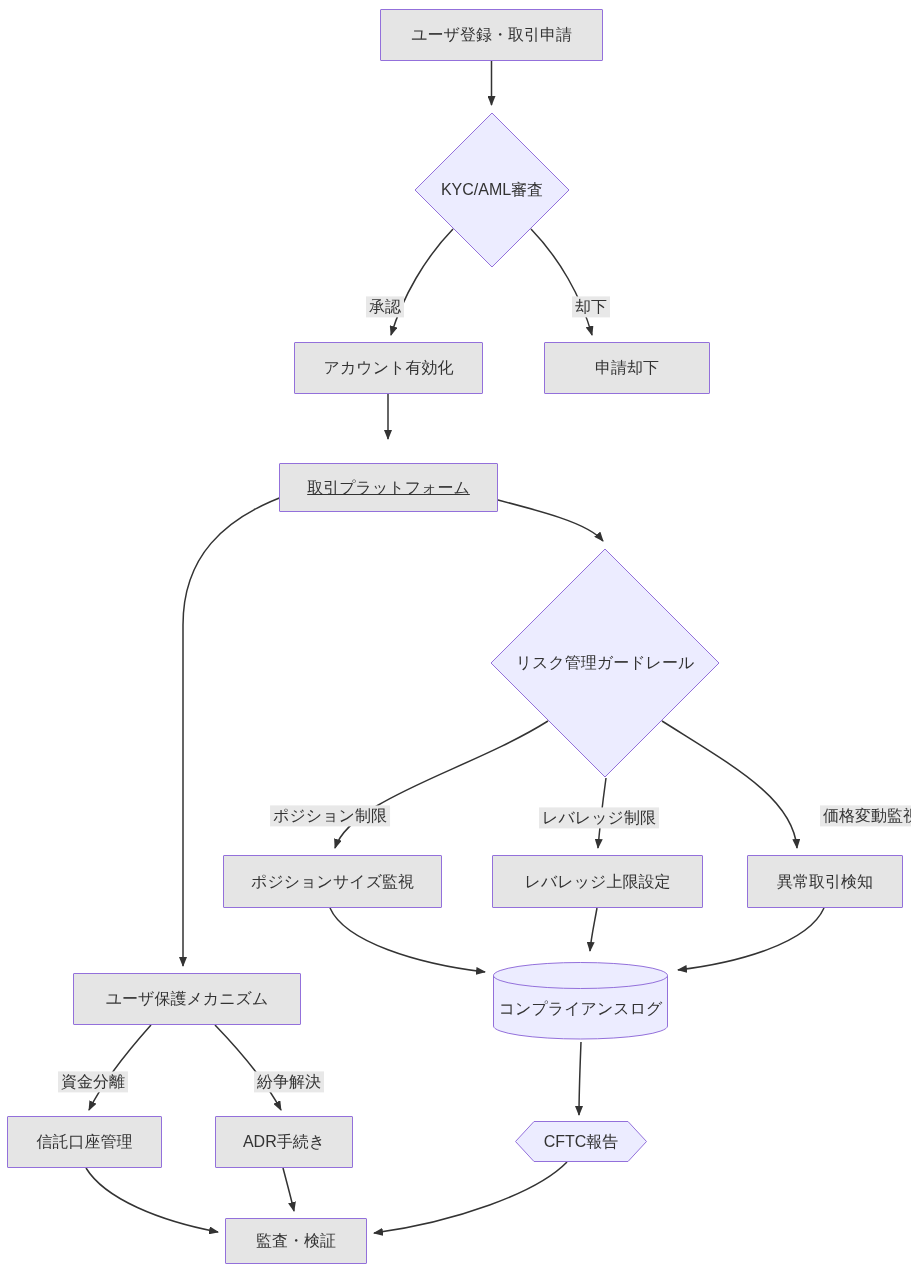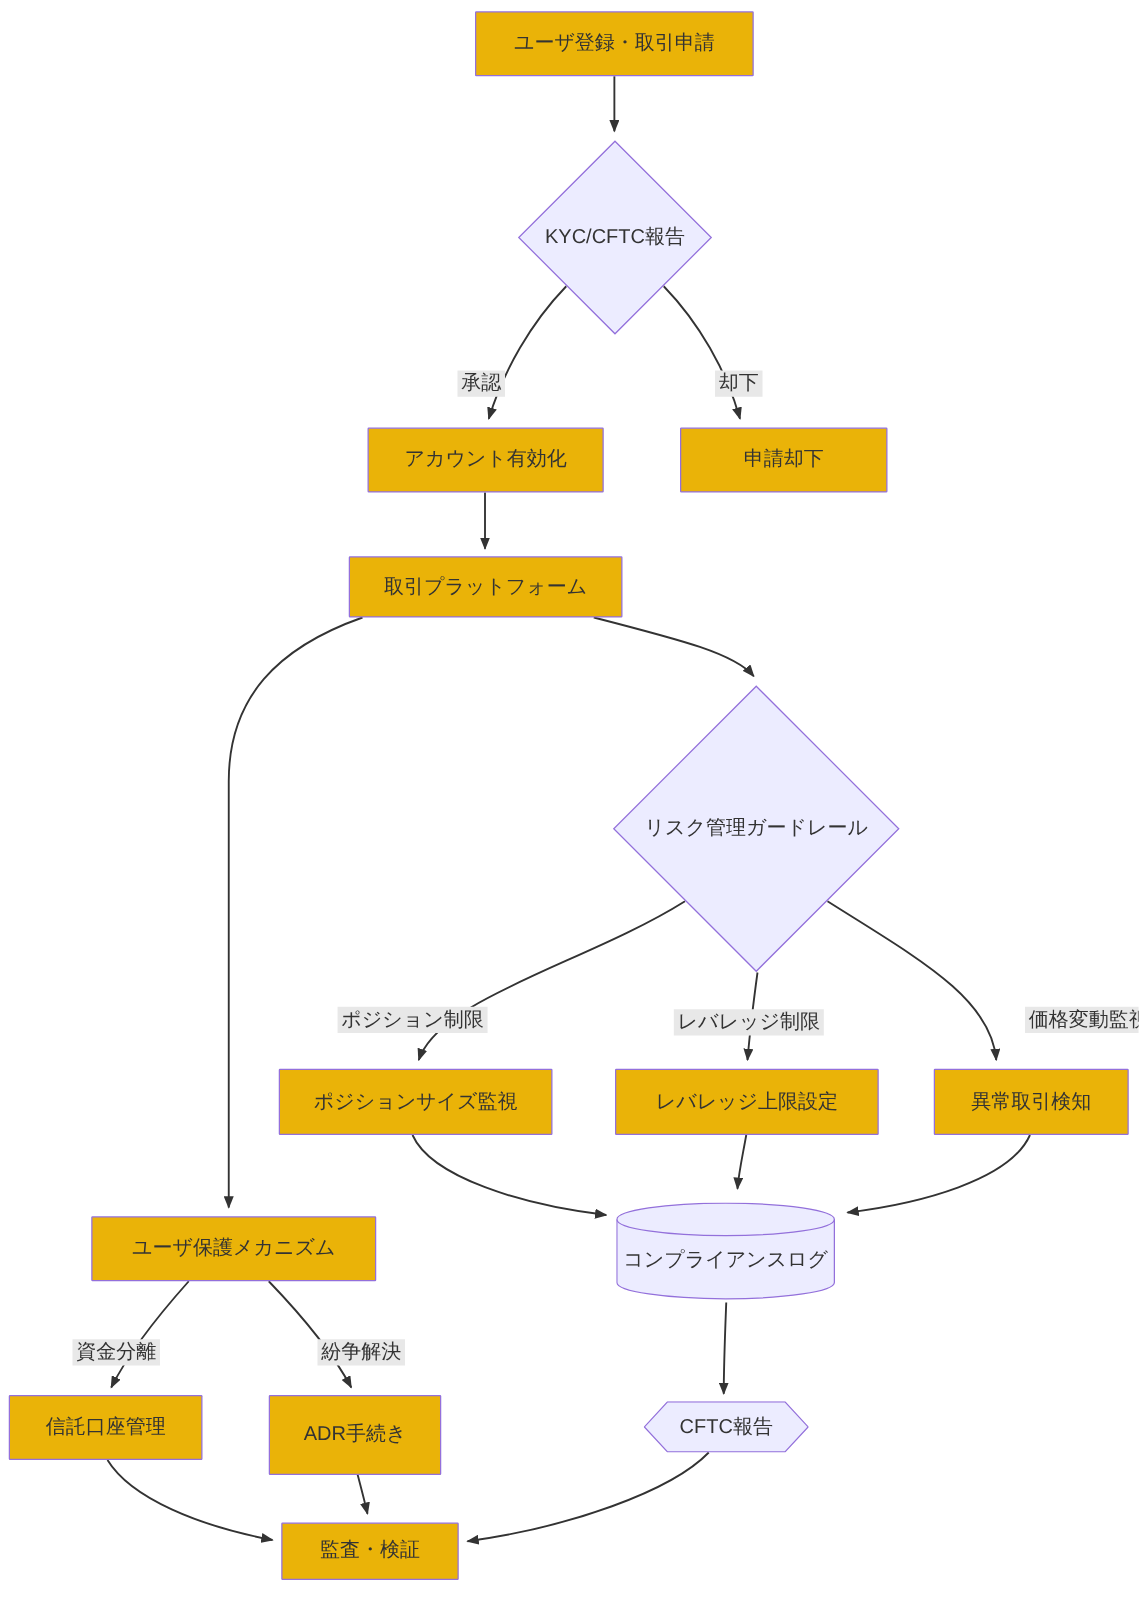--- a/index.html
+++ b/index.html
@@ -8,21 +8,21 @@
     width:911px;height:1281px;
     background:#ffffff;
     font-family:"Liberation Sans","DejaVu Sans",sans-serif;
     color:#333333;
     overflow:hidden;
   }
   #edges{position:absolute;left:0;top:0;width:911px;height:1281px;}
   #edges path.edge{fill:none;stroke:#333333;stroke-width:1.5px;}
   .node{position:absolute;display:flex;align-items:center;justify-content:center;box-sizing:border-box;}
   .node.rect{
-    background:#eab308;
+    background:#e5e5e5;
     border:1px solid #9370DB;
     border-radius:1px;
   }
   .node .label{
     position:relative;z-index:2;
     font-size:16px;line-height:1.2;color:#333333;
     text-align:center;white-space:nowrap;
   }
   .node svg.shape{position:absolute;left:0;top:0;width:100%;height:100%;z-index:1;}
   .node svg.shape polygon,
@@ -78,32 +78,32 @@
   <span class="edge-label" style="left:289px;top:1082px;">紛争解決</span>
 
   <div class="node rect" style="left:380px;top:9px;width:223px;height:52px;">
     <span class="label">ユーザ登録・取引申請</span>
   </div>
 
   <div class="node diamond" style="left:414px;top:112px;width:156px;height:156px;">
     <svg class="shape" viewBox="0 0 156 156" preserveAspectRatio="none">
         <polygon points="78,1 155,78 78,155 1,78"></polygon>
       </svg>
-    <span class="label">KYC/CFTC報告</span>
+    <span class="label">KYC/AML審査</span>
   </div>
 
   <div class="node rect" style="left:294px;top:342px;width:189px;height:52px;">
     <span class="label">アカウント有効化</span>
   </div>
 
   <div class="node rect" style="left:544px;top:342px;width:166px;height:52px;">
     <span class="label">申請却下</span>
   </div>
 
-  <div class="node rect" style="left:279px;top:445px;width:219px;height:49px;">
+  <div class="node rect" style="left:279px;top:463px;width:219px;height:49px;text-decoration:underline;">
     <span class="label">取引プラットフォーム</span>
   </div>
 
   <div class="node diamond" style="left:490px;top:548px;width:230px;height:230px;">
     <svg class="shape" viewBox="0 0 230 230" preserveAspectRatio="none">
         <polygon points="115,1 229,115 115,229 1,115"></polygon>
       </svg>
     <span class="label">リスク管理ガードレール</span>
   </div>
 
@@ -128,21 +128,21 @@
   </div>
 
   <div class="node rect" style="left:73px;top:973px;width:228px;height:52px;">
     <span class="label">ユーザ保護メカニズム</span>
   </div>
 
   <div class="node rect" style="left:7px;top:1116px;width:155px;height:52px;">
     <span class="label">信託口座管理</span>
   </div>
 
-  <div class="node rect" style="left:215px;top:1116px;width:138px;height:64px;">
+  <div class="node rect" style="left:215px;top:1116px;width:138px;height:52px;">
     <span class="label">ADR手続き</span>
   </div>
 
   <div class="node hexagon" style="left:515px;top:1121px;width:132px;height:41px;">
     <svg class="shape" viewBox="0 0 132 41" preserveAspectRatio="none">
         <polygon points="19,0.5 113,0.5 131.5,20.5 113,40.5 19,40.5 0.5,20.5"></polygon>
       </svg>
     <span class="label">CFTC報告</span>
   </div>
 

